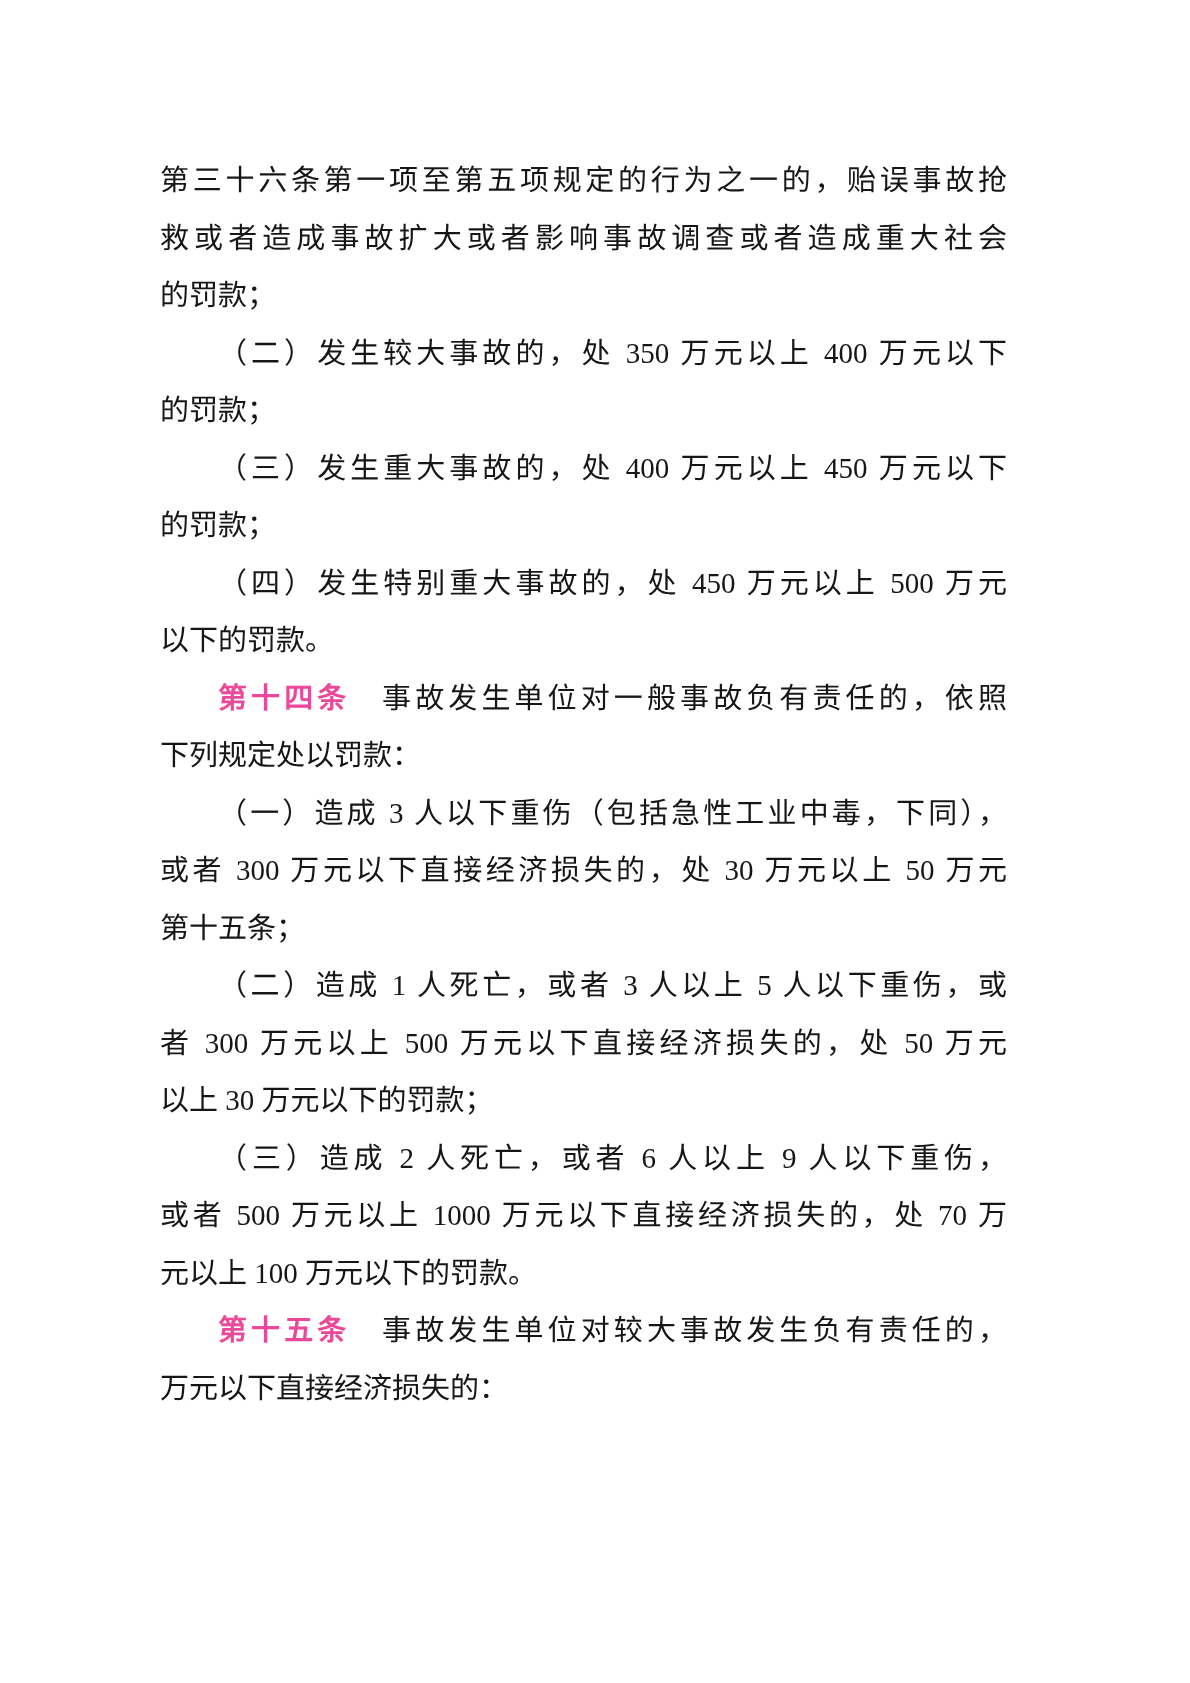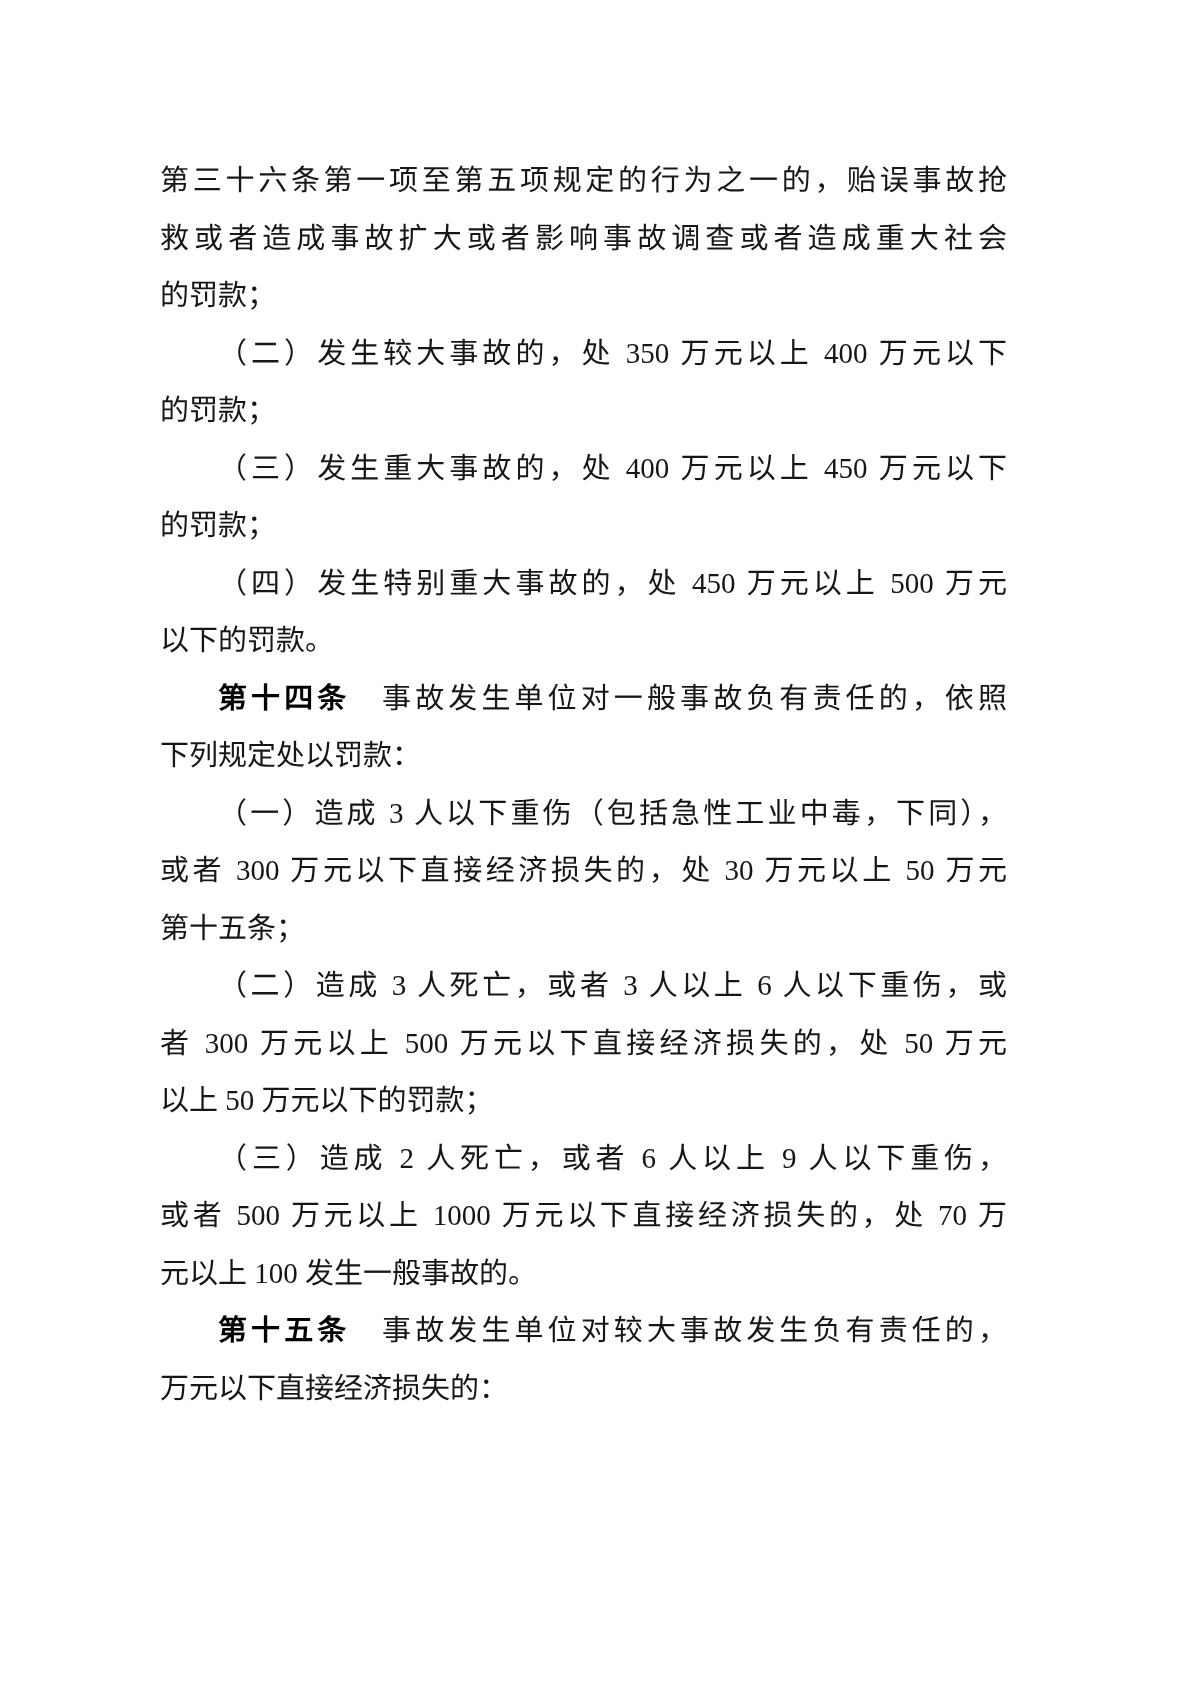--- a/index.html
+++ b/index.html
@@ -33,21 +33,21 @@
   }
   .line.fill {
     text-align-last: justify;
   }
   .line.indent {
     padding-left: 2em;
   }
   .article-lead {
     font-family: "Liberation Sans", sans-serif;
     font-weight: 700;
-    color: #000000;
+    color: #ec4899;
   }
   .lead-gap {
     display: inline-block;
     width: 0.95em;
     height: 1px;
   }
 </style>
 </head>
 <body>
 
@@ -60,22 +60,22 @@
       <div class="line"><span>的罚款；</span></div>
       <div class="line indent fill"><span>（三）发生重大事故的，处 400 万元以上 450 万元以下</span></div>
       <div class="line"><span>的罚款；</span></div>
       <div class="line indent fill"><span>（四）发生特别重大事故的，处 450 万元以上 500 万元</span></div>
       <div class="line"><span>以下的罚款。</span></div>
       <div class="line indent fill"><span class="article-lead">第十四条</span><span class="lead-gap"></span><span>事故发生单位对一般事故负有责任的，依照</span></div>
       <div class="line"><span>下列规定处以罚款：</span></div>
       <div class="line indent fill"><span>（一）造成 3 人以下重伤（包括急性工业中毒，下同），</span></div>
       <div class="line fill"><span>或者 300 万元以下直接经济损失的，处 30 万元以上 50 万元</span></div>
       <div class="line"><span>第十五条；</span></div>
-      <div class="line indent fill"><span>（二）造成 3 人死亡，或者 3 人以上 6 人以下重伤，或</span></div>
+      <div class="line indent fill"><span>（二）造成 1 人死亡，或者 3 人以上 5 人以下重伤，或</span></div>
       <div class="line fill"><span>者 300 万元以上 500 万元以下直接经济损失的，处 50 万元</span></div>
-      <div class="line"><span>以上 50 万元以下的罚款；</span></div>
+      <div class="line"><span>以上 30 万元以下的罚款；</span></div>
       <div class="line indent fill"><span>（三）造成 2 人死亡，或者 6 人以上 9 人以下重伤，</span></div>
       <div class="line fill"><span>或者 500 万元以上 1000 万元以下直接经济损失的，处 70 万</span></div>
-      <div class="line"><span>元以上 100 发生一般事故的。</span></div>
+      <div class="line"><span>元以上 100 万元以下的罚款。</span></div>
       <div class="line indent fill"><span class="article-lead">第十五条</span><span class="lead-gap"></span><span>事故发生单位对较大事故发生负有责任的，</span></div>
       <div class="line"><span>万元以下直接经济损失的：</span></div>
     </div>
 </div>
 
 </body></html>

